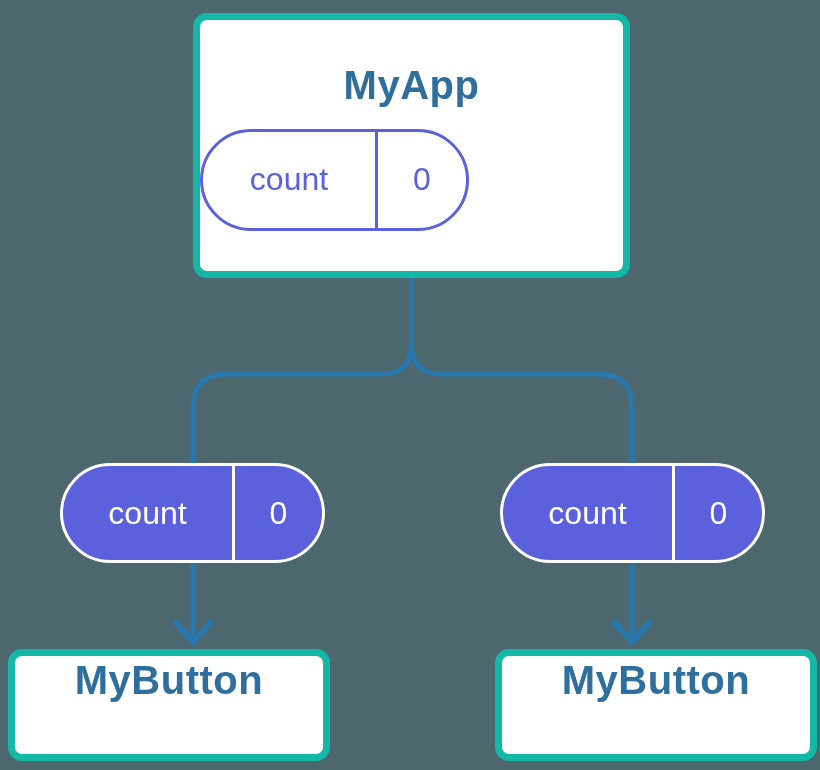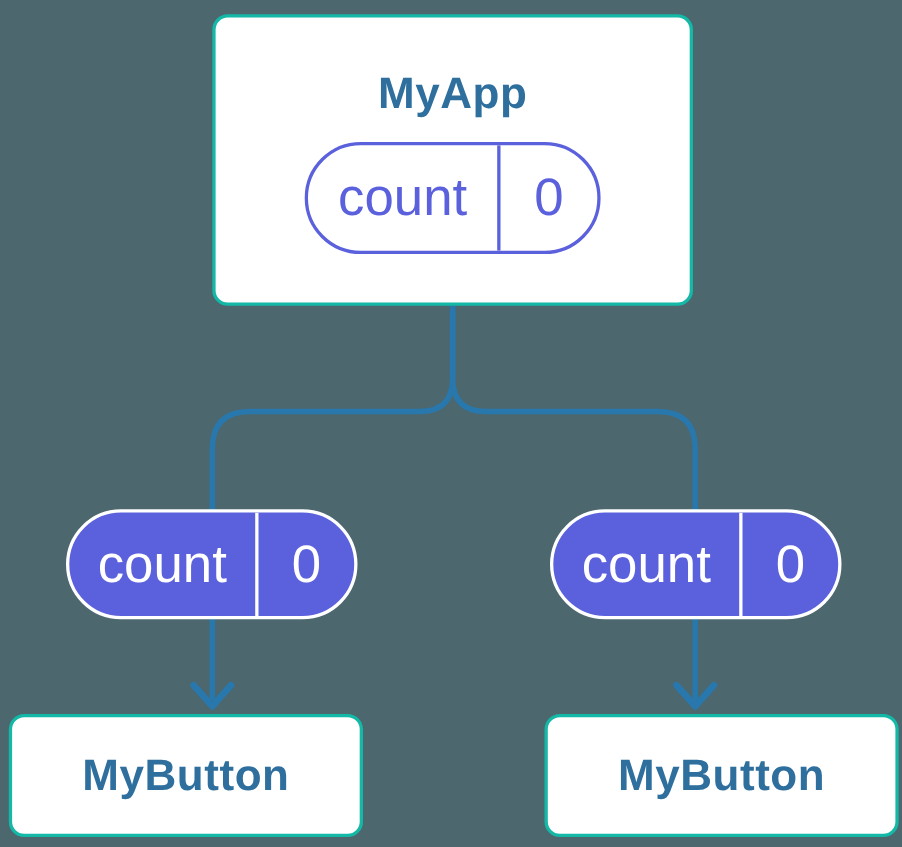--- a/index.html
+++ b/index.html
@@ -15,25 +15,24 @@
   #connectors {
     position: absolute; left: 0; top: 0;
     width: 820px; height: 770px;
     z-index: 0;
   }
 
   
   .node-card {
     position: absolute;
     background: #ffffff;
-    border: 3px solid #14b8a6;
+    border: 7px solid #14b8a6;
     border-radius: 14px;
     box-sizing: border-box;
     display: flex;
-    align-items: center;
     justify-content: center;
     z-index: 2;
   }
   #root-card {
     left: 193px; top: 13px; width: 437px; height: 265px;
     flex-direction: column;
     gap: 20px;
   }
   .node-title {
     color: #2F6F9E;
@@ -50,21 +49,21 @@
   .pill {
     box-sizing: border-box;
     display: flex;
     align-items: stretch;
     overflow: hidden;
   }
   .pill .key, .pill .val {
     display: flex;
     align-items: center;
     justify-content: center;
-    font-size: 48px;
+    font-size: 32px;
   }
 
   
   .pill.outline {
     width: 269px; height: 102px;
     border: 3px solid #5B61DC;
     border-radius: 51px;
     background: #ffffff;
     color: #5B61DC;
   }

